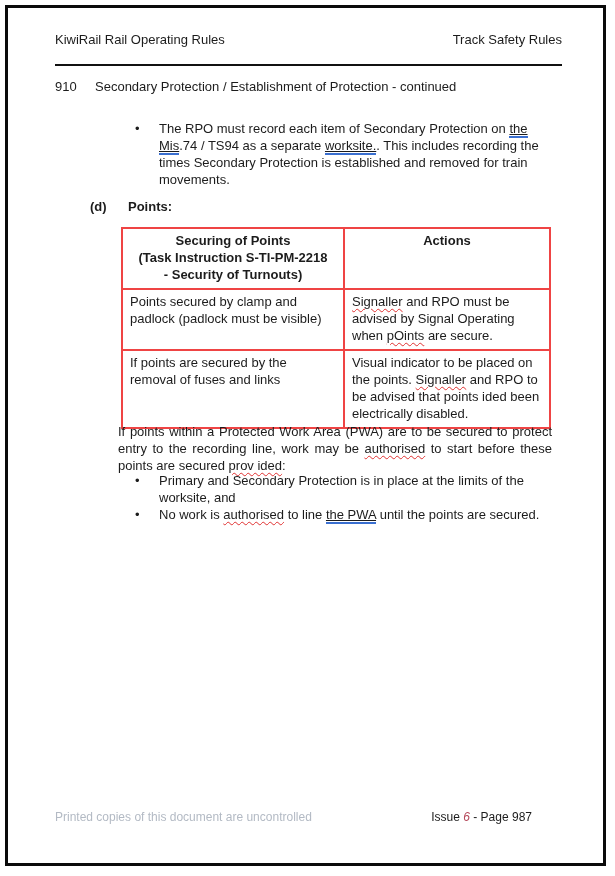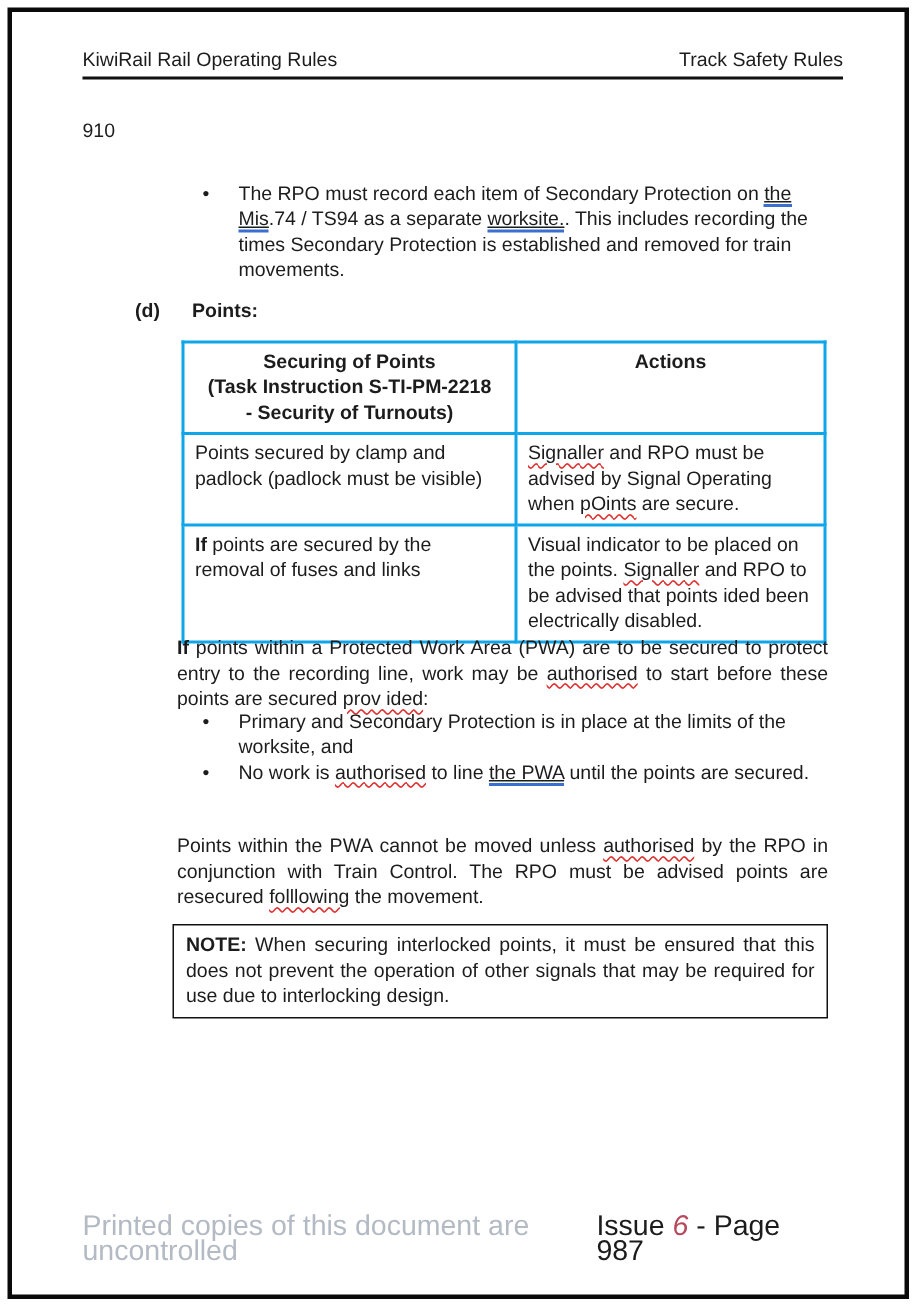--- a/index.html
+++ b/index.html
@@ -23,21 +23,21 @@
     box-sizing: border-box;
     pointer-events: none;
   }
   .blk { position: absolute; font-size: 13px; line-height: 17px; }
 
   
   .header {
     left: 55px; top: 31px; width: 507px;
     display: flex; justify-content: space-between;
     border-bottom: 2px solid #111;
-    padding-bottom: 3px;
+    padding-bottom: 16px;
   }
 
   
   .section { left: 55px; top: 78px; width: 500px; display: flex; align-items: center; }
   .section .num { width: 40px; }
 
   
   .rpo { left: 135px; top: 120px; width: 414px; display: flex; }
   .bullet-marker { width: 24px; flex: 0 0 24px; }
 
@@ -45,21 +45,21 @@
   .item-d { left: 90px; top: 198px; font-weight: bold; display: flex; }
   .item-d .lbl { width: 38px; }
 
   
   table.points {
     position: absolute; left: 121px; top: 227px;
     border-collapse: collapse; table-layout: fixed;
     width: 430px; font-size: 13px; line-height: 17px;
   }
   table.points td, table.points th {
-    border: 2px solid #0ea5e9;
+    border: 2px solid #ef4444;
     vertical-align: top;
     padding: 3px 7px 5px 7px;
   }
   table.points col.c1 { width: 222px; }
   table.points th { font-weight: bold; text-align: center; }
   .th-actions { padding-top: 4px; }
 
   
   .para1 { left: 118px; top: 423px; width: 434px; text-align: justify; }
   .pwa-bullets { left: 135px; top: 472px; width: 418px; }
@@ -72,25 +72,25 @@
     border: 1px solid #111;
     box-sizing: border-box;
     padding: 4px 8px 6px 8px;
     text-align: justify;
   }
 
   
   .footer {
     left: 55px; top: 809px; width: 477px;
     display: flex; justify-content: space-between;
-    font-size: 19px;
+    font-size: 12px;
   }
   .footer .uncontrolled { color: #b3bac4; }
 
-  .b { font-weight: bold; }
+  .b { font-weight: normal; }
   .sp {  
     text-decoration: underline;
     text-decoration-style: wavy;
     text-decoration-color: #e03131;
     text-decoration-thickness: 1px;
     text-underline-offset: 2px;
   }
   .gram { 
     text-decoration: underline;
     text-decoration-color: #1c1c1c;
@@ -104,20 +104,21 @@
 <div class="page">
   <div class="frame"></div>
 
   <div class="blk header">
     <span>KiwiRail Rail Operating Rules</span>
     <span>Track Safety Rules</span>
   </div>
 
   <div class="blk section">
     <span class="num">910</span>
+    <span>Secondary Protection / Establishment of Protection - continued</span>
   </div>
 
   <div class="blk rpo">
     <span class="bullet-marker">•</span>
     <span><span>The RPO must record each item of Secondary Protection on </span><span class="gram">the Mis</span><span>.74 / TS94 as a separate </span><span class="gram">worksite.</span><span>. This includes recording the times Secondary Protection is established and removed for train movements.</span></span>
   </div>
 
   <div class="blk item-d">
     <span class="lbl">(d)</span>
     <span>Points:</span>
@@ -154,21 +155,19 @@
     <div class="li">
       <span class="bullet-marker">•</span>
       <span>Primary and Secondary Protection is in place at the limits of the worksite, and</span>
     </div>
     <div class="li">
       <span class="bullet-marker">•</span>
       <span><span>No work is </span><span class="sp">authorised</span><span> to line </span><span class="gram">the PWA</span><span> until the points are secured.</span></span>
     </div>
   </div>
 
-  <div class="blk para2"><span>Points within the PWA cannot be moved unless </span><span class="sp">authorised</span><span> by the RPO in conjunction with Train Control. The RPO must be advised points are resecured </span><span class="sp">folllowing</span><span> the movement.</span></div>
 
-  <div class="blk note"><span class="b">NOTE:</span><span> When securing interlocked points, it must be ensured that this does not prevent the operation of other signals that may be required for use due to interlocking design.</span></div>
 
   <div class="blk footer">
     <span class="uncontrolled">Printed copies of this document are uncontrolled</span>
     <span><span>Issue </span><span class="issue-num">6</span><span> -  Page 987</span></span>
   </div>
 </div>
 
 </body></html>

